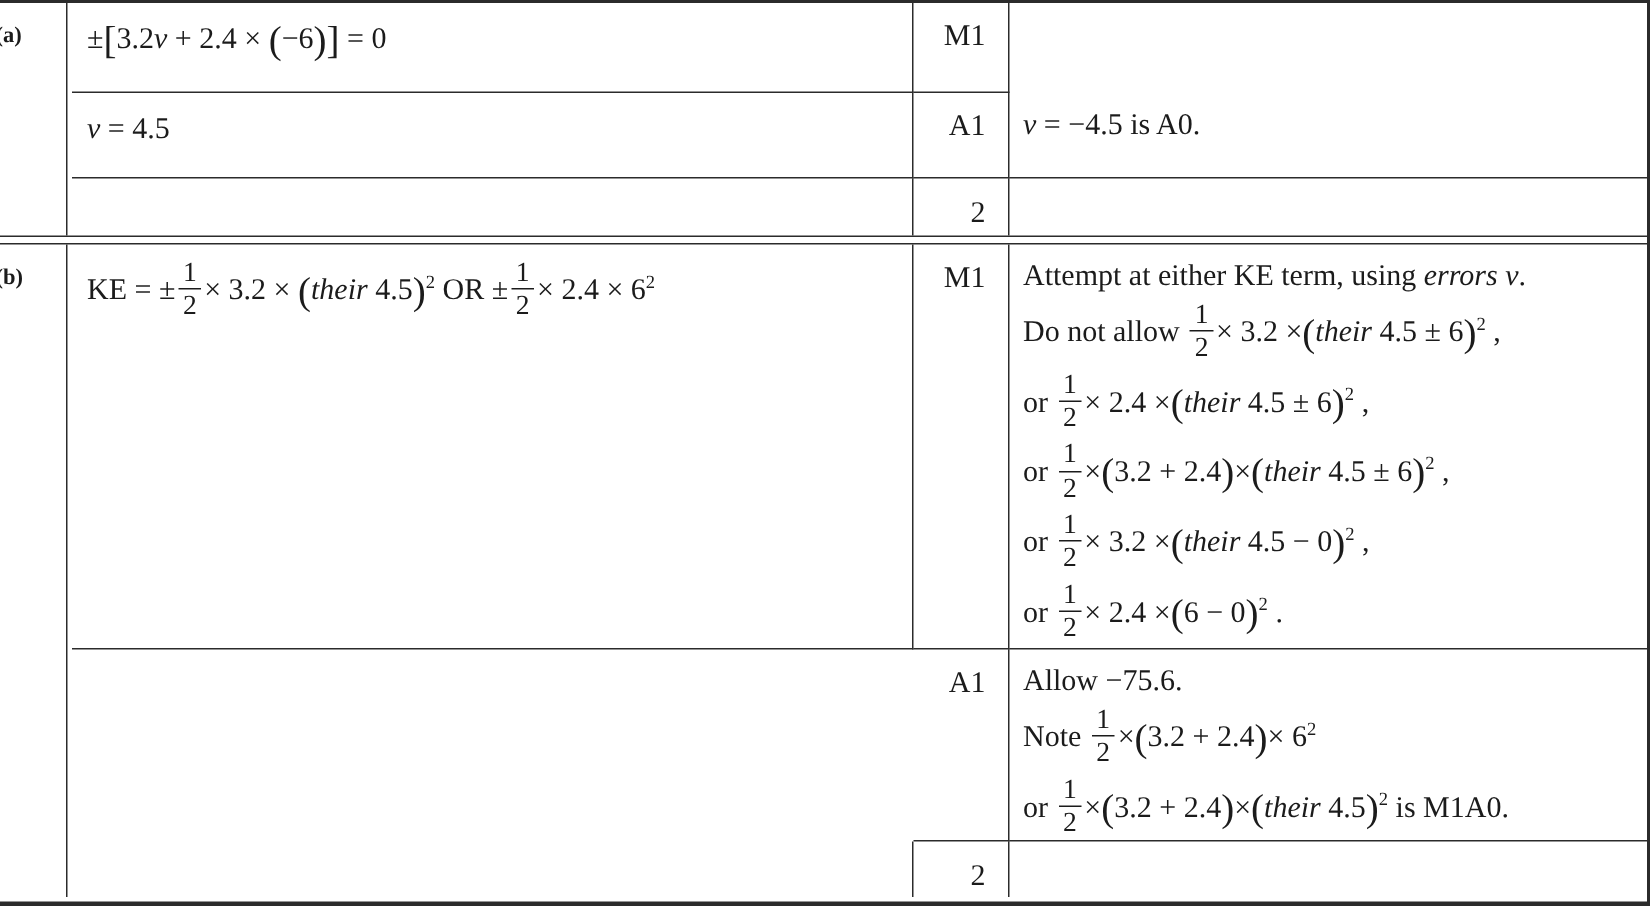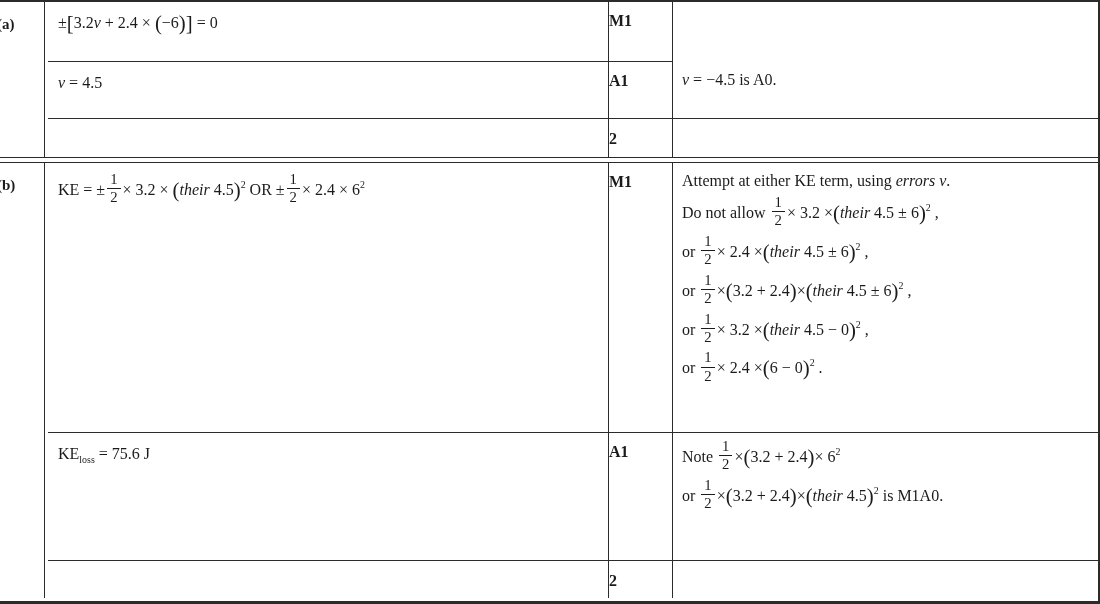--- a/index.html
+++ b/index.html
@@ -20,31 +20,31 @@
   }
   .section { display: grid; grid-template-columns: 48px 561px 64px 1fr; }
   #section-a { grid-template-rows: 60px 57px 38px; }
   #section-b { grid-template-rows: 270px 128px 37px; }
   .sep {
     height: 6px;
     border-top: 1.5px solid #2b2b2b;
     border-bottom: 1.5px solid #2b2b2b;
     background: #ffffff;
   }
-  .cell { font-size: 16px; line-height: 1.3; }
+  .cell { font-size: 20px; line-height: 1.3; }
   .vb { border-right: 1.5px solid #2b2b2b; }
   .hb { border-bottom: 1.5px solid #2b2b2b; }
   .label-cell {
     grid-column: 1; grid-row: 1 / 4;
     font-weight: bold; font-size: 15px;
     padding-top: 13px;
     position: relative; left: -3px;
   }
   .w { grid-column: 2; padding: 11px 8px 0 10px; }
-  .m { grid-column: 3; font-weight: bold; text-align: left; padding: 9px 15px 0 0; }
+  .m { grid-column: 3; font-weight: normal; text-align: right; padding: 9px 15px 0 0; }
   .c { grid-column: 4; padding: 8px 8px 0 9px; }
   .m.total { padding-top: 10px; }
   .cline, .mline { margin-bottom: 5px; }
   i { font-style: italic; }
   sup { font-size: 0.62em; vertical-align: super; line-height: 0; }
   sub { font-size: 0.62em; vertical-align: sub; line-height: 0; }
   .frac {
     display: inline-block; text-align: center; vertical-align: middle;
     margin: 0 2px; line-height: 1.05; font-size: 0.92em; position: relative; top: -2px;
   }
@@ -93,25 +93,23 @@
     <div class="cell m vb hb">M1</div>
     <div class="cell c hb">
       <div class="cline">Attempt at either KE term, using <i>errors v</i>.</div>
       <div class="cline">Do not allow <span class="frac"><span class="fnum">1</span><span class="fden">2</span></span>× 3.2 ×<span class="bigd">(</span><i>their</i>  4.5 ± 6<span class="bigd">)</span><sup>2</sup> ,</div>
       <div class="cline">or <span class="frac"><span class="fnum">1</span><span class="fden">2</span></span>× 2.4 ×<span class="bigd">(</span><i>their</i>  4.5 ± 6<span class="bigd">)</span><sup>2</sup> ,</div>
       <div class="cline">or <span class="frac"><span class="fnum">1</span><span class="fden">2</span></span>×<span class="bigd">(</span>3.2 + 2.4<span class="bigd">)</span>×<span class="bigd">(</span><i>their</i>  4.5 ± 6<span class="bigd">)</span><sup>2</sup> ,</div>
       <div class="cline">or <span class="frac"><span class="fnum">1</span><span class="fden">2</span></span>× 3.2 ×<span class="bigd">(</span><i>their</i>  4.5 − 0<span class="bigd">)</span><sup>2</sup> ,</div>
       <div class="cline">or <span class="frac"><span class="fnum">1</span><span class="fden">2</span></span>× 2.4 ×<span class="bigd">(</span>6 − 0<span class="bigd">)</span><sup>2</sup> .</div>
     </div>
 
-    <div class="cell w vb hb">
-      <div class="mline">KE<sub>loss</sub> = 75.6 J</div>
-    </div>
     <div class="cell m vb hb">A1</div>
     <div class="cell c hb">
+      <div class="cline">Allow −75.6.</div>
       <div class="cline">Note <span class="frac"><span class="fnum">1</span><span class="fden">2</span></span>×<span class="bigd">(</span>3.2 + 2.4<span class="bigd">)</span>× 6<sup>2</sup></div>
       <div class="cline">or <span class="frac"><span class="fnum">1</span><span class="fden">2</span></span>×<span class="bigd">(</span>3.2 + 2.4<span class="bigd">)</span>×<span class="bigd">(</span><i>their</i> 4.5<span class="bigd">)</span><sup>2</sup>  is M1A0.</div>
     </div>
 
     <div class="cell w vb"></div>
     <div class="cell m vb total">2</div>
     <div class="cell c"></div>
   </div>
 
 </div>

